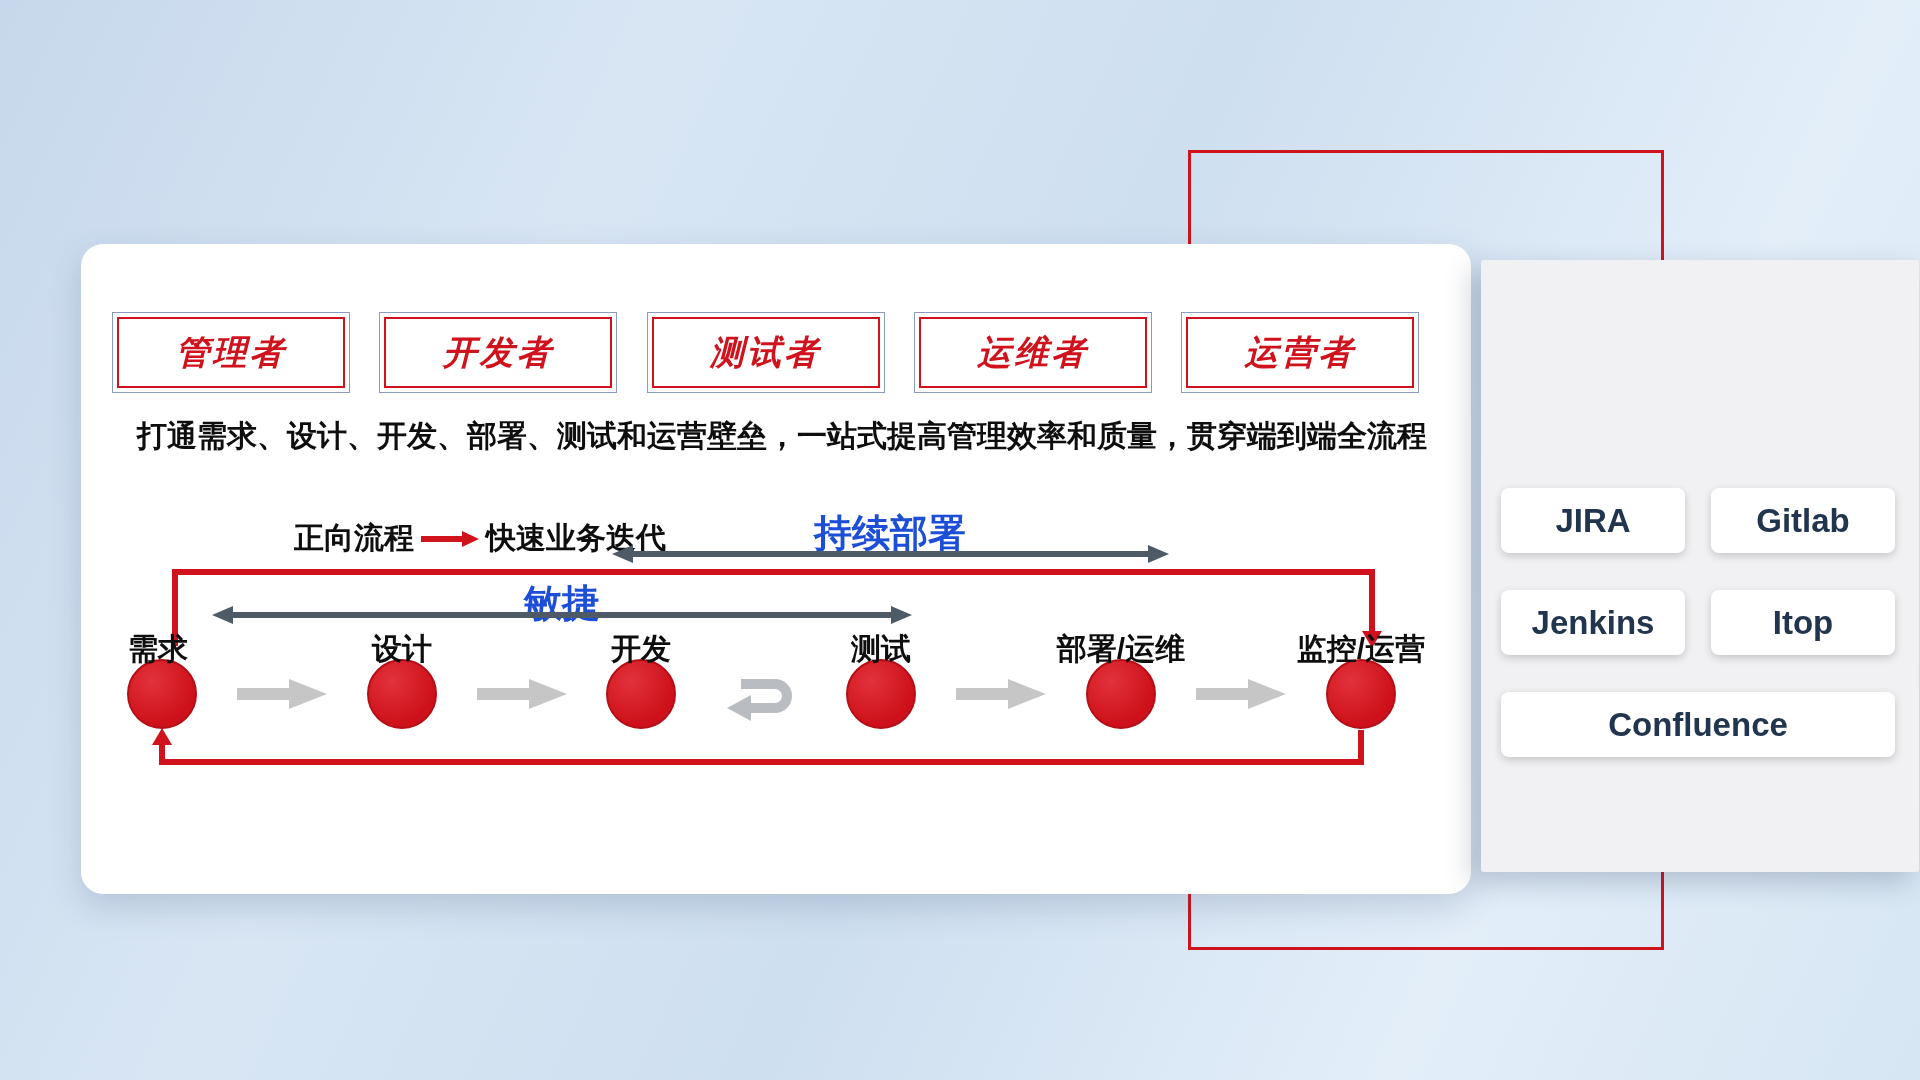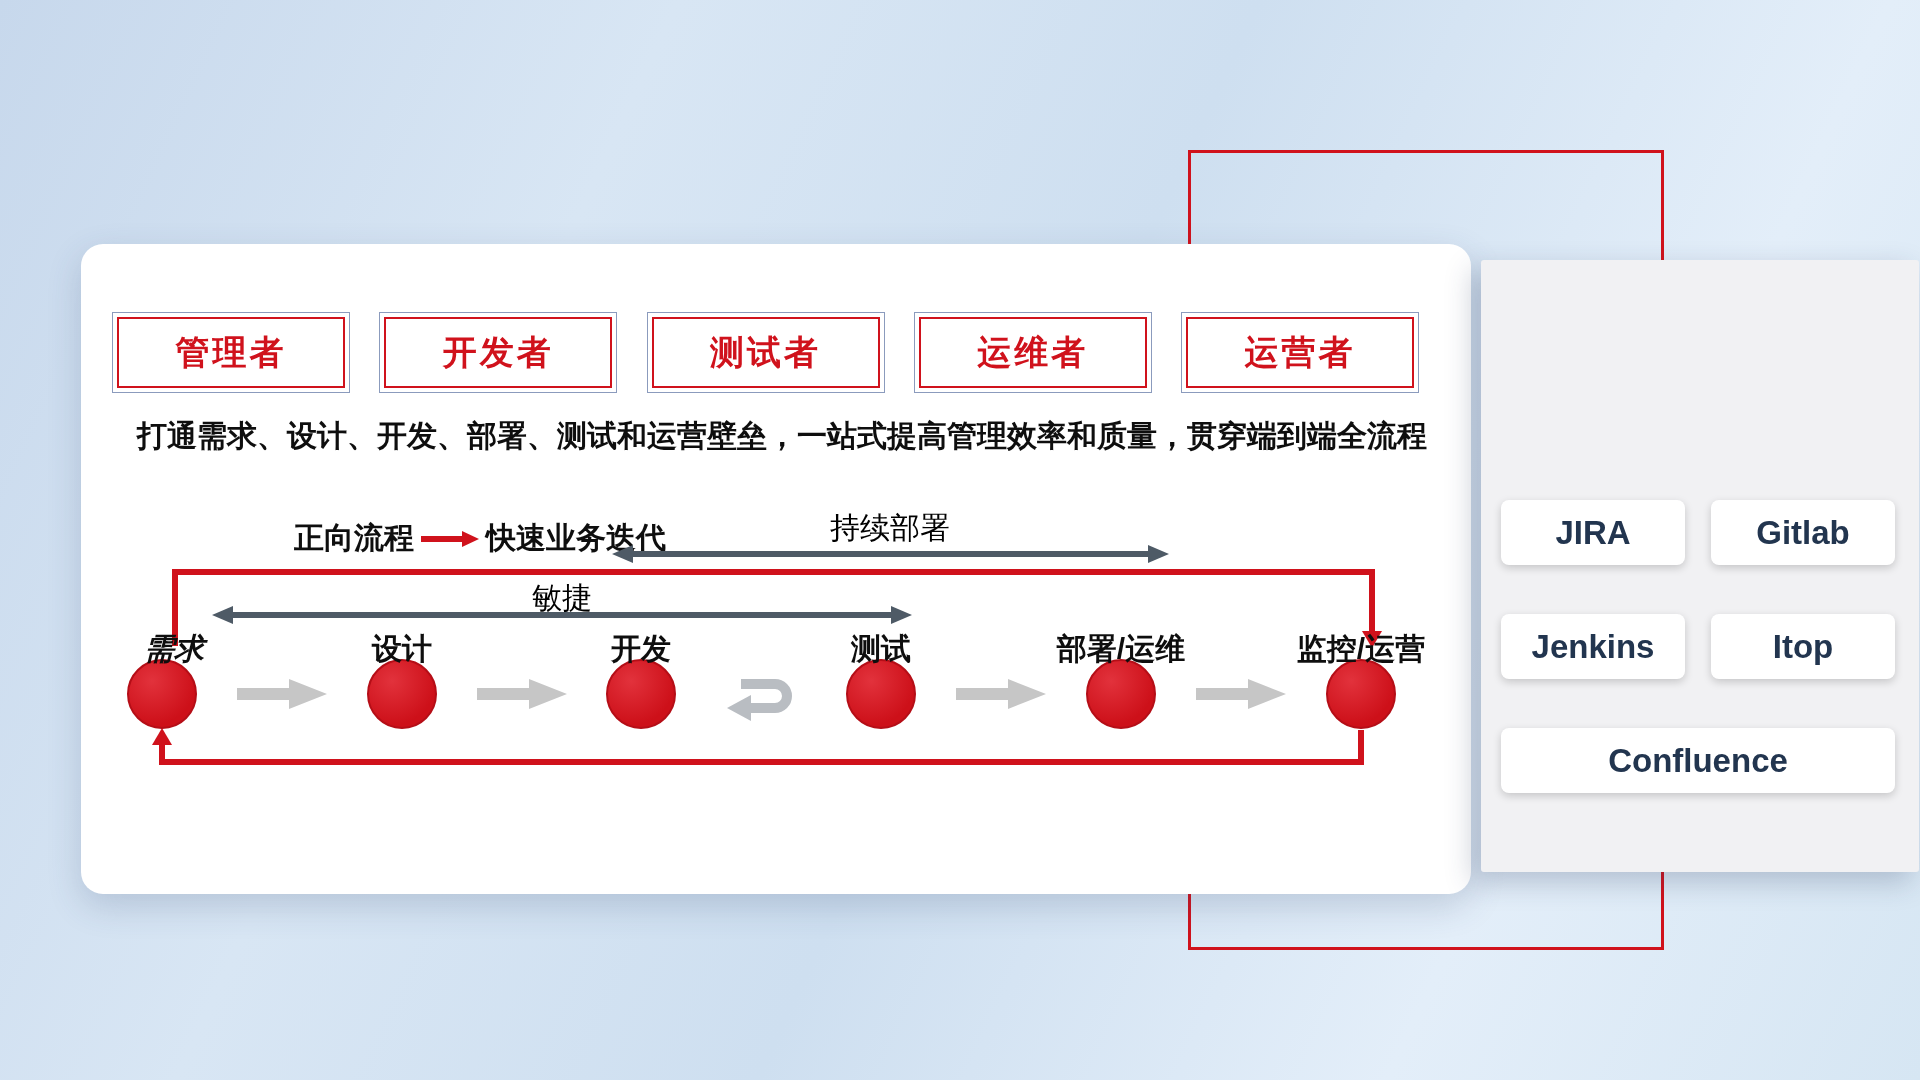--- a/index.html
+++ b/index.html
@@ -15,38 +15,38 @@
     border:3px solid #d0121c;z-index:1;
   }
   
   .main-card{
     position:absolute;left:81px;top:244px;width:1390px;height:650px;
     background:#ffffff;border-radius:22px;z-index:2;
     box-shadow:0 12px 34px rgba(50,70,110,.20);
   }
   .roles-row{
     position:absolute;left:0;top:68px;width:100%;height:102px;
-    display:flex;justify-content:space-between;padding:0 52px 0 31px;
+    display:flex;justify-content:space-between;padding:0 52px 0 31px;font-style:italic;
   }
   .role-box{
     width:238px;height:81px;border:1px solid #8b9bbd;background:#fff;padding:4px;
   }
   .role-inner{
     width:100%;height:100%;border:2px solid #d0121c;display:flex;align-items:center;justify-content:center;
     color:#d0121c;font-size:34px;font-weight:700;letter-spacing:3px;
   }
   .subtitle{
     position:absolute;left:56px;top:172px;width:1320px;
     font-size:30px;font-weight:700;color:#0e0e0e;white-space:nowrap;
   }
   .legend-row{position:absolute;display:flex;align-items:center;}
   .legend-row.forward{left:213px;top:238px;gap:7px;margin-top:36px;}
   .legend-row.feedback{left:880px;top:570px;gap:22px;}
   .legend-label{font-size:30px;font-weight:700;color:#0e0e0e;white-space:nowrap;}
-  .span-label{position:absolute;font-size:30px;font-weight:400;color:#000000;transform:translateX(-50%);white-space:nowrap;}
+  .span-label{position:absolute;font-size:38px;font-weight:700;color:#1d4ed8;transform:translateX(-50%);white-space:nowrap;}
   .span-arrow{position:absolute;}
   .red-loop{position:absolute;left:0;top:0;z-index:1;pointer-events:none;}
   .stage-label{
     position:absolute;top:385px;transform:translateX(-50%);
     font-size:30px;font-weight:700;color:#0e0e0e;white-space:nowrap;z-index:3;
   }
   .node{
     position:absolute;top:415px;width:70px;height:70px;border-radius:50%;
     background:radial-gradient(circle at 35% 30%,#e2323c 0%,#cd1019 70%);
     border:2px solid #b50e17;z-index:2;
@@ -62,21 +62,20 @@
   .panel-title{margin-top:26px;text-align:center;color:#2f66b0;font-weight:700;font-size:46px;line-height:76px;letter-spacing:2px;text-shadow:0 2px 3px rgba(30,60,110,.18);}
   .tools-grid{
     position:absolute;left:20px;right:24px;top:228px;
     display:grid;grid-template-columns:1fr 1fr;column-gap:26px;row-gap:37px;
   }
   .tool-chip{
     height:65px;background:#ffffff;border-radius:8px;
     display:flex;align-items:center;justify-content:center;
     font-size:33px;font-weight:700;color:#22354f;
     box-shadow:0 3px 9px rgba(0,0,0,.18);
-    margin-top:12px;
   }
   .tool-chip.full{grid-column:1 / -1;text-align:right;}
 </style>
 </head>
 <body>
 
 <div class="stage">
 
   <div class="red-frame"></div>
 
@@ -125,21 +124,21 @@
       <polygon points="557,10 536,1 536,19" fill="#4e5a66"></polygon>
     </svg>
 
     <div class="span-label" style="left:481px;top:334px;">敏捷</div>
     <svg class="span-arrow" style="left:131px;top:361px;" width="700" height="20" viewBox="0 0 700 20">
       <line x1="16" y1="10" x2="684" y2="10" stroke="#4e5a66" stroke-width="6"></line>
       <polygon points="0,10 21,1 21,19" fill="#4e5a66"></polygon>
       <polygon points="700,10 679,1 679,19" fill="#4e5a66"></polygon>
     </svg>
 
-    <div class="stage-label" style="left:93px;font-style:italic;">需求</div>
+    <div class="stage-label" style="left:77px;">需求</div>
     <div class="stage-label" style="left:321px;">设计</div>
     <div class="stage-label" style="left:560px;">开发</div>
     <div class="stage-label" style="left:800px;">测试</div>
     <div class="stage-label" style="left:1040px;">部署/运维</div>
     <div class="stage-label" style="left:1280px;">监控/运营</div>
 
     <div class="node" style="left:46px;"></div>
     <div class="node" style="left:286px;"></div>
     <div class="node" style="left:525px;"></div>
     <div class="node" style="left:765px;"></div>

